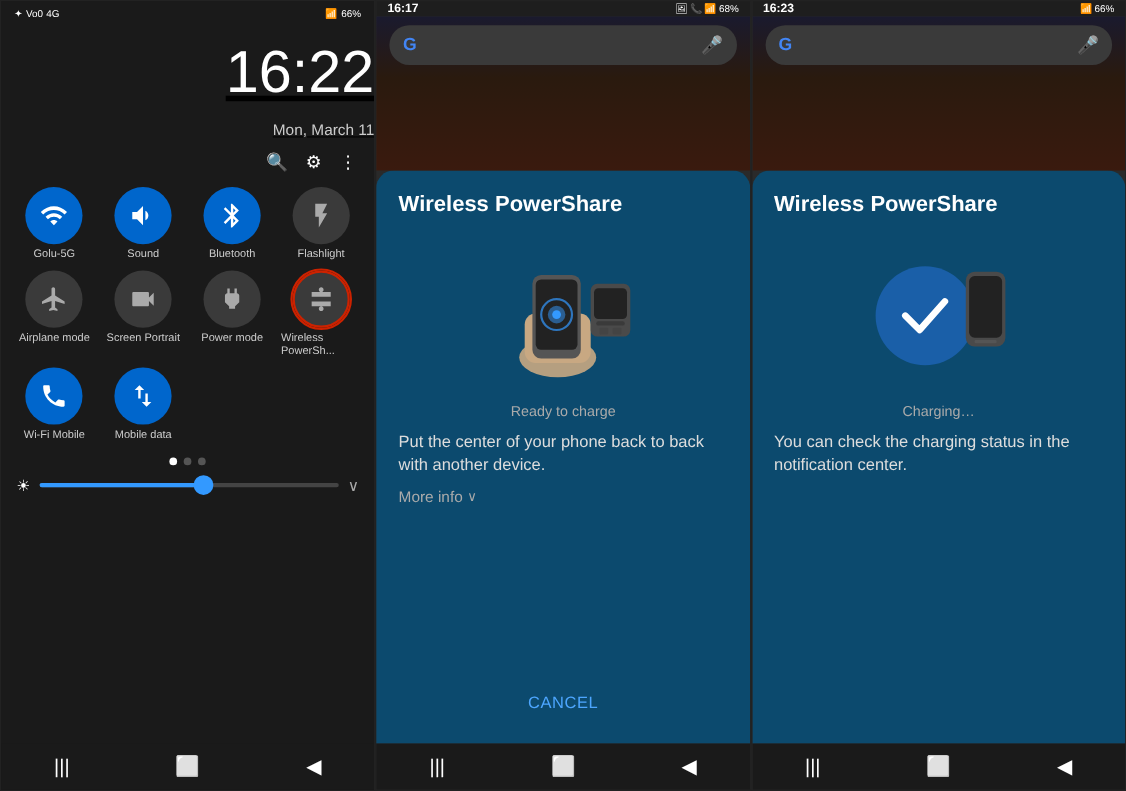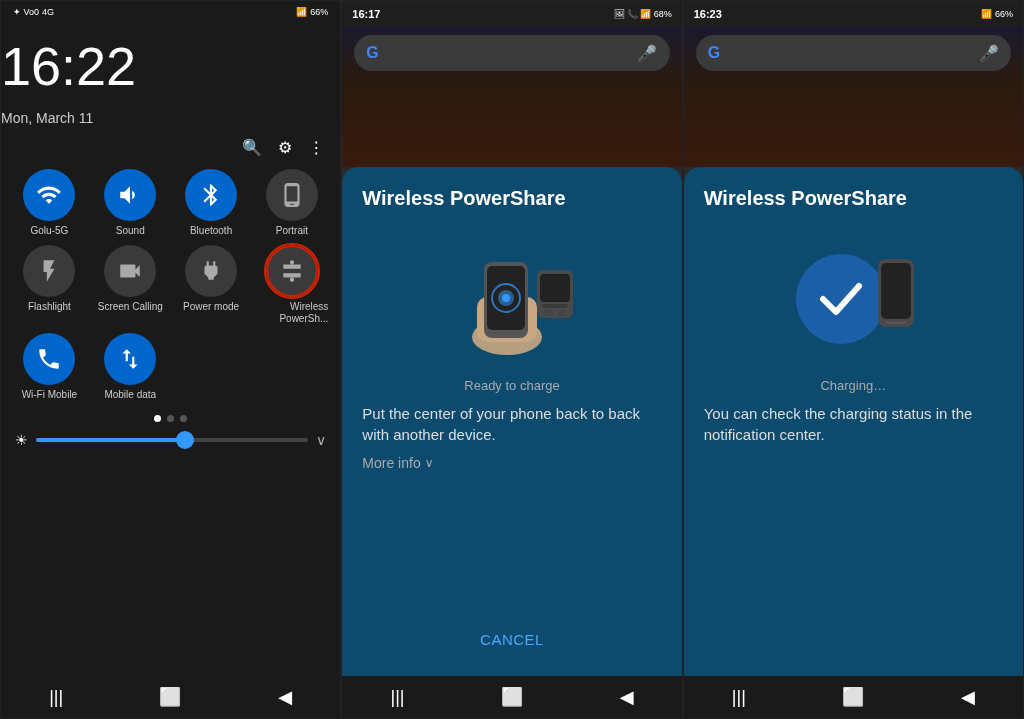--- a/index.html
+++ b/index.html
@@ -38,22 +38,23 @@
 
     .status-icons {
       display: flex;
       align-items: center;
       gap: 3px;
       font-size: 9px;
       color: #fff;
     }
 
     .clock-display {
-      text-align: left;
+      text-align: right;
       padding: 16px 0 4px;
+      text-decoration: underline;
     }
 
     .clock-display .time-large {
       font-size: 54px;
       color: #fff;
       font-weight: 200;
       line-height: 1;
     }
 
     .clock-display .date-text {
@@ -105,21 +106,21 @@
       background: #0066cc;
     }
 
     .qs-tile-icon.inactive {
       background: #3a3a3a;
     }
 
     .qs-tile-label {
       font-size: 10px;
       color: #ccc;
-      text-align: right;
+      text-align: left;
       line-height: 1.2;
     }
 
     .page-dots {
       display: flex;
       justify-content: center;
       gap: 6px;
       margin: 10px 0 6px;
     }
 
@@ -306,21 +307,21 @@
       text-transform: uppercase;
       letter-spacing: 0.5px;
     }
 
     
     .dialog-status-bar {
       display: flex;
       justify-content: space-between;
       align-items: center;
       padding: 4px 10px;
-      height: 26px;
+      height: 14px;
       background: #1e1e1e;
     }
 
     .dst-time {
       font-size: 11px;
       color: #fff;
       font-weight: 600;
     }
 
     .dst-icons {
@@ -381,46 +382,46 @@
 
     <div class="qs-tile">
       <div class="qs-tile-icon active">
         <svg width="26" height="26" viewBox="0 0 24 24" fill="white">
             <path d="M17.71 7.71L12 2h-1v7.59L6.41 5 5 6.41 10.59 12 5 17.59 6.41 19 11 14.41V22h1l5.71-5.71-4.3-4.29 4.3-4.29zM13 5.83l1.88 1.88L13 9.59V5.83zm1.88 10.46L13 18.17v-3.76l1.88 1.88z"></path>
           </svg>
       </div>
       <div class="qs-tile-label">Bluetooth</div>
     </div>
 
-    <div class="qs-tile">
-      <div class="qs-tile-icon inactive">
-        <svg width="26" height="26" viewBox="0 0 24 24" fill="#aaa">
-            <path d="M16 1H8C6.34 1 5 2.34 5 4v16c0 1.66 1.34 3 3 3h8c1.66 0 3-1.34 3-3V4c0-1.66-1.34-3-3-3zm-2 20h-4v-1h4v1zm3-3H7V4h10v14z"></path>
-          </svg>
-      </div>
-      <div class="qs-tile-label">Portrait</div>
-    </div>
 
     <div class="qs-tile">
       <div class="qs-tile-icon inactive">
         <svg width="26" height="26" viewBox="0 0 24 24" fill="#aaa">
             <path d="M7 2v11h3v9l7-12h-4l4-8z"></path>
           </svg>
       </div>
       <div class="qs-tile-label">Flashlight</div>
     </div>
 
+    <div class="qs-tile">
+      <div class="qs-tile-icon inactive">
+        <svg width="26" height="26" viewBox="0 0 24 24" fill="#aaa">
+            <path d="M21 16v-2l-8-5V3.5c0-.83-.67-1.5-1.5-1.5S10 2.67 10 3.5V9l-8 5v2l8-2.5V19l-2 1.5V22l3.5-1 3.5 1v-1.5L13 19v-5.5l8 2.5z"></path>
+          </svg>
+      </div>
+      <div class="qs-tile-label">Airplane mode</div>
+    </div>
 
     <div class="qs-tile">
       <div class="qs-tile-icon inactive">
         <svg width="26" height="26" viewBox="0 0 24 24" fill="#aaa">
             <path d="M17 10.5V7c0-.55-.45-1-1-1H4c-.55 0-1 .45-1 1v10c0 .55.45 1 1 1h12c.55 0 1-.45 1-1v-3.5l4 4v-11l-4 4z"></path>
           </svg>
       </div>
-      <div class="qs-tile-label">Screen Calling</div>
+      <div class="qs-tile-label">Screen Portrait</div>
     </div>
 
     <div class="qs-tile">
       <div class="qs-tile-icon inactive">
         <svg width="26" height="26" viewBox="0 0 24 24" fill="#aaa">
             <path d="M16.01 7L16 3h-2v4h-4V3H8v4h-.01C7 6.99 6 7.99 6 8.99v5.49L9.5 18v2h5v-2l3.5-3.51V8.99c0-1-.99-1.99-1.99-1.99z"></path>
           </svg>
       </div>
       <div class="qs-tile-label">Power mode</div>
     </div>

